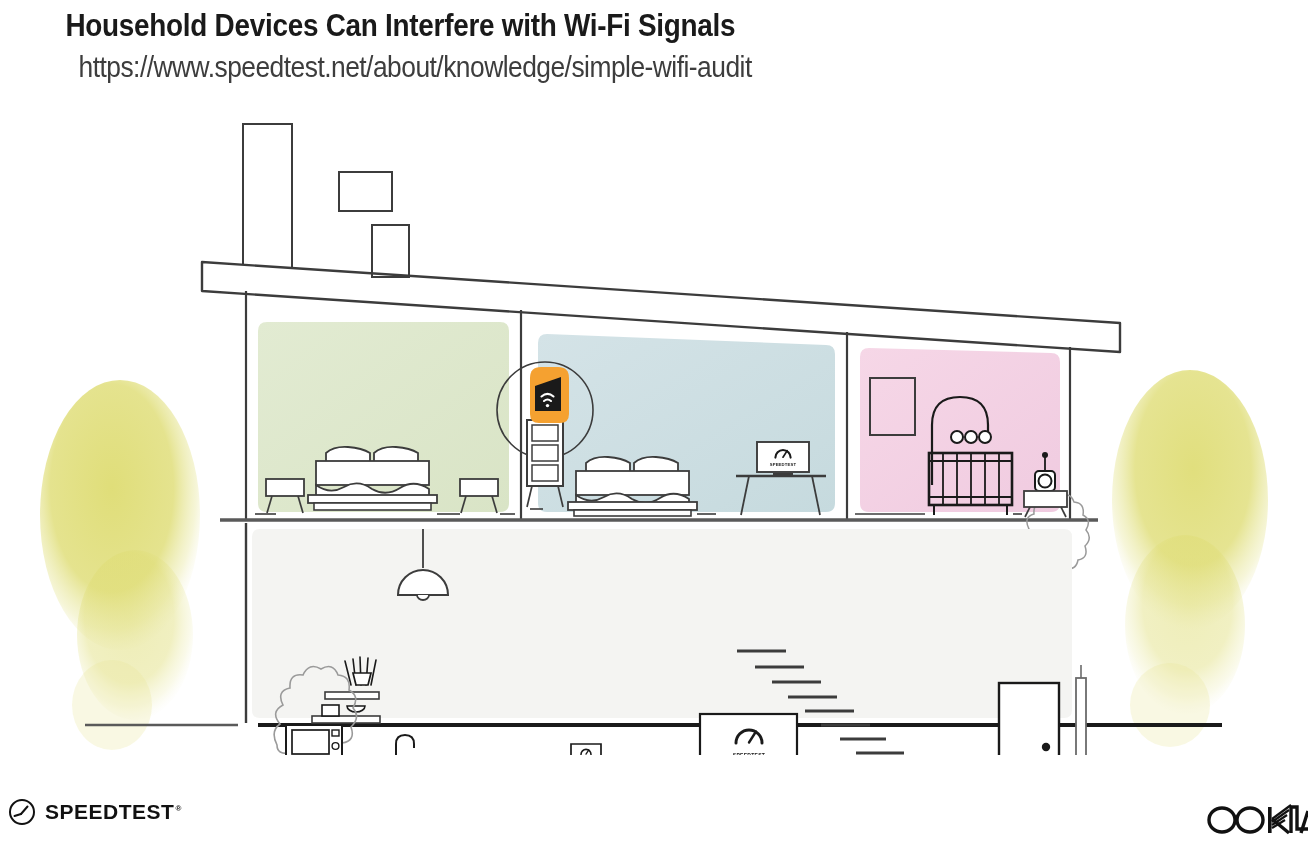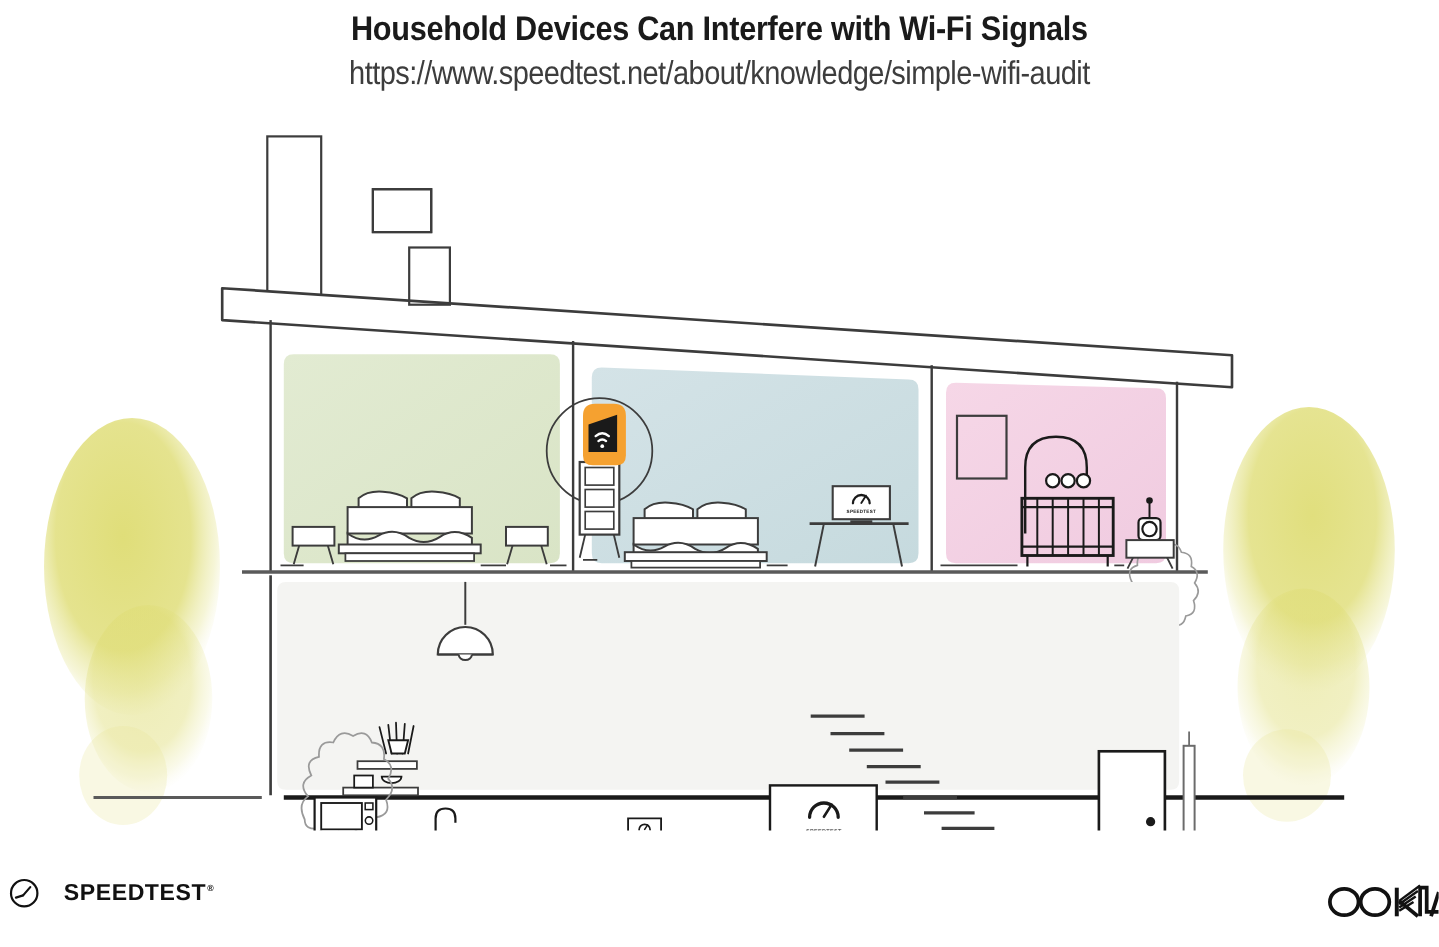--- a/index.html
+++ b/index.html
@@ -13,21 +13,21 @@
     position: relative;
     font-family: "Liberation Sans", sans-serif;
     overflow: hidden;
   }
 
   
   #header {
     position: absolute;
     left: 0; top: 0;
     width: 1308px;
-    text-align: center;
+    text-align: left;
   }
   #chart-title {
     margin: 0;
     padding-top: 8px;
     font-family: "Liberation Sans", sans-serif;
     font-size: 31px;
     font-weight: bold;
     color: #1a1a1a;
     letter-spacing: -0.3px;
     transform: scaleX(0.9);
@@ -65,21 +65,20 @@
     display: flex;
     align-items: center;
     gap: 9px;
   }
   #speedtest-wordmark {
     font-family: "Liberation Sans", sans-serif;
     font-size: 21px;
     font-weight: bold;
     letter-spacing: 0.5px;
     color: #111111;
-    margin-left: 13px;
   }
   #speedtest-tm {
     font-size: 8px;
     vertical-align: super;
     color: #111111;
     margin-left: 1px;
   }
   #ookla-logo {
     position: absolute;
     left: 1205px; top: 20px;

